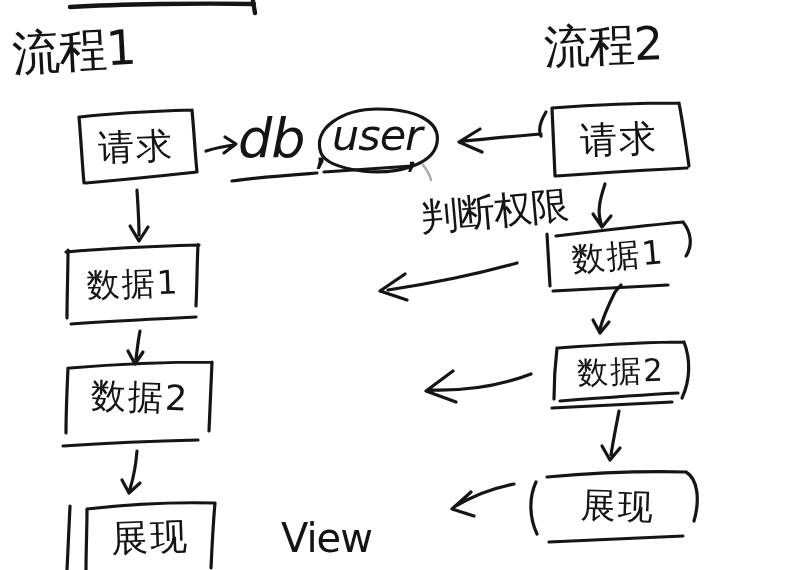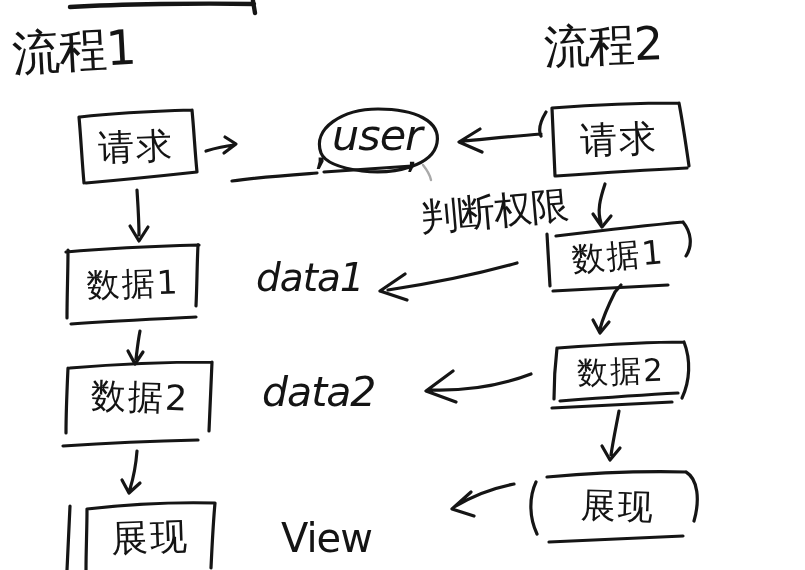--- a/index.html
+++ b/index.html
@@ -96,21 +96,20 @@
   <div class="lbl box-lbl r-m2" style="left:78px;top:112px;width:116px;height:70px;font-size:36px;">请求</div>
   <div class="lbl box-lbl r-m2" style="left:68px;top:246px;width:130px;height:74px;font-size:33px;">数据1</div>
   <div class="lbl box-lbl r-p2" style="left:68px;top:362px;width:144px;height:70px;font-size:35px;">数据2</div>
   <div class="lbl box-lbl r-m2" style="left:86px;top:506px;width:128px;height:62px;font-size:37px;">展现</div>
 
   <div class="lbl box-lbl r-m2" style="left:550px;top:103px;width:138px;height:72px;font-size:37px;">请求</div>
   <div class="lbl box-lbl r-m5" style="left:548px;top:222px;width:140px;height:66px;font-size:33px;">数据1</div>
   <div class="lbl box-lbl r-m2" style="left:556px;top:342px;width:130px;height:58px;font-size:31px;">数据2</div>
   <div class="lbl box-lbl r-p2" style="left:542px;top:474px;width:152px;height:64px;font-size:35px;">展现</div>
 
+  <div class="lbl hand-it" style="left:238px;top:112px;font-size:54px;">db</div>
   <div class="lbl" style="left:313px;top:122px;font-size:48px;">,</div>
   <div class="lbl hand-it" style="left:332px;top:114px;font-size:43px;text-align:center;">user</div>
   <div class="lbl" style="left:405px;top:132px;font-size:42px;">,</div>
   <div class="lbl r-m5" style="left:420px;top:192px;font-size:38px;">判断权限</div>
-  <div class="lbl hand-it" style="left:256px;top:258px;font-size:39px;">data1</div>
-  <div class="lbl hand-it" style="left:262px;top:372px;font-size:41px;">data2</div>
   <div class="lbl" style="left:281px;top:518px;font-size:40px;">View</div>
 
 </div>
 
 </body></html>

